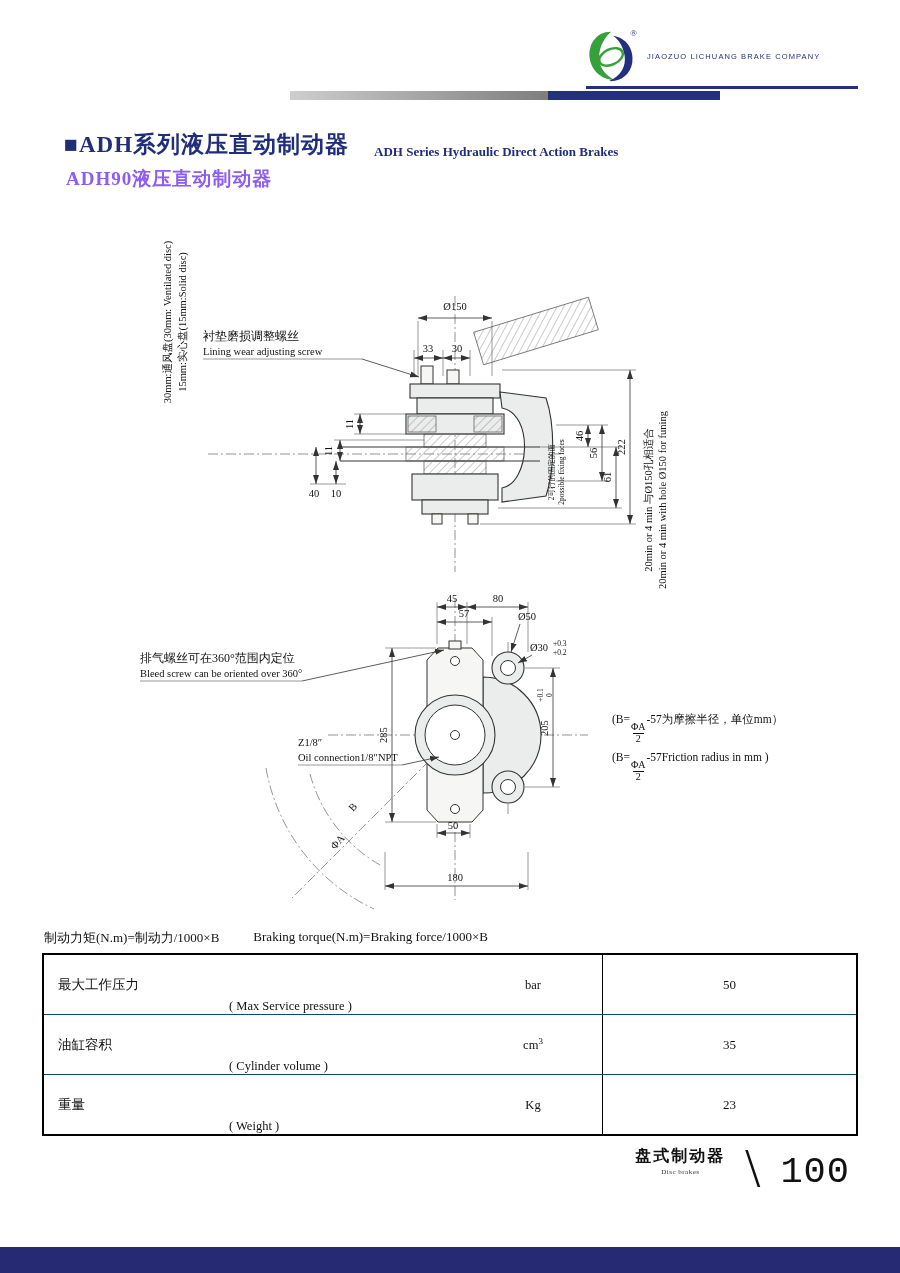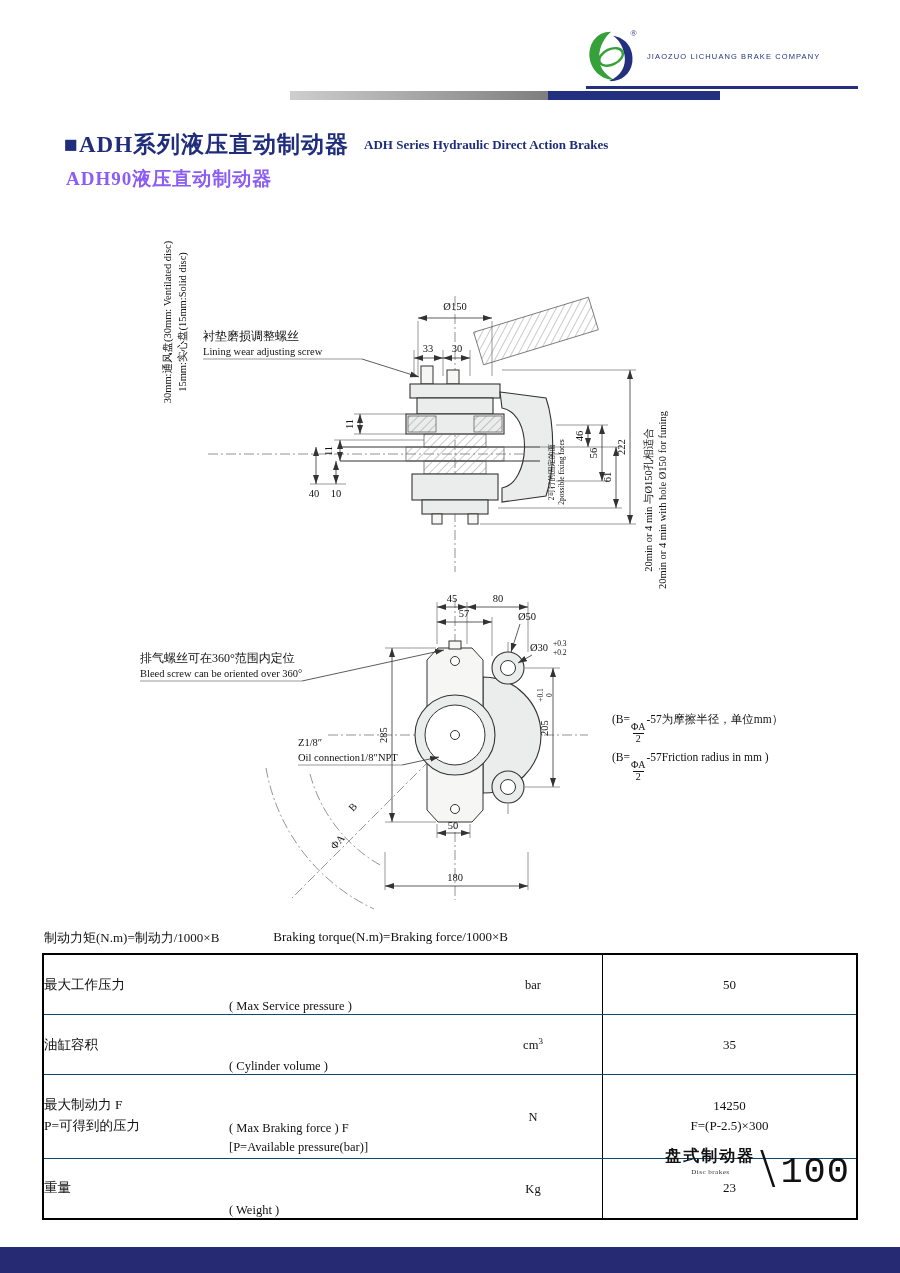--- a/index.html
+++ b/index.html
@@ -9,21 +9,21 @@
   
   .logo-block{position:absolute;top:26px;right:42px;width:276px;display:flex;align-items:center;gap:7px;}
   .company-cn{font-family:"Liberation Sans",sans-serif;font-weight:bold;font-size:17px;color:#23307f;white-space:nowrap;letter-spacing:0.5px;}
   .company-en{font-family:"Liberation Sans",sans-serif;font-size:7.5px;color:#23307f;letter-spacing:1.1px;margin-top:2px;white-space:nowrap;}
   .header-rule{position:absolute;top:86px;right:42px;width:272px;height:2.5px;background:#23307f;}
   .grad{position:absolute;left:290px;top:91px;width:430px;height:9px;display:flex;}
   .grad .g1{flex:0 0 60%;background:linear-gradient(to right,#cecece,#7e7e7e);}
   .grad .g2{flex:1;background:#23307f;}
 
   
-  .title-row{position:absolute;left:64px;top:129px;display:flex;align-items:center;gap:15px;color:#1f2d7b;white-space:nowrap;}
+  .title-row{position:absolute;left:64px;top:129px;display:flex;align-items:flex-end;gap:25px;color:#1f2d7b;white-space:nowrap;}
   .title-cn{font-size:23px;font-weight:bold;letter-spacing:1px;}
   .title-en{font-size:13px;font-weight:bold;}
   .model-title{position:absolute;left:66px;top:166px;font-size:19px;font-weight:bold;color:#8b5cf6;letter-spacing:1px;}
 
   
   .drawing{position:absolute;left:40px;top:200px;width:820px;height:728px;}
   .ln{stroke:#333;stroke-width:1;fill:none;}
   .thin{stroke:#555;stroke-width:0.6;fill:none;}
   .dim{stroke:#333;stroke-width:0.8;fill:none;}
   .cl{stroke:#666;stroke-width:0.7;stroke-dasharray:10 3 2 3;fill:none;}
@@ -32,37 +32,37 @@
   .hat{fill:url(#hatch);stroke:#555;stroke-width:0.7;}
   .hole{fill:#fff;stroke:#333;stroke-width:1;}
   text.d{font-family:"Liberation Serif",serif;font-size:10.5px;fill:#111;}
   text.lab{font-size:12px;}
   text.ds{font-size:7.5px;}
   .bnote{position:absolute;font-size:11.5px;white-space:nowrap;color:#111;}
   .frac{display:inline-flex;flex-direction:column;align-items:center;vertical-align:-7px;line-height:1.05;font-size:10px;margin:0 1px;}
   .frac .den{border-top:1px solid #111;padding:0 3px;}
 
   
-  .formula{position:absolute;left:44px;top:929px;font-size:13px;display:flex;gap:54px;white-space:nowrap;}
+  .formula{position:absolute;left:44px;top:929px;font-size:13px;display:flex;gap:34px;white-space:nowrap;}
 
   
   .spec-table{position:absolute;left:42px;top:953px;width:816px;border:2px solid #000;box-sizing:border-box;}
   .t-row{display:grid;grid-template-columns:185px 235px 138px 1fr;align-items:center;min-height:40px;border-top:1px solid #0c4a6e;}
   .t-row.first{border-top:none;}
   .t-row.tall{min-height:56px;}
   .t-row.short{min-height:36px;}
-  .c-cn{padding-left:0;font-size:13.5px;}
+  .c-cn{padding-left:14px;font-size:13.5px;}
   .c-en{font-size:12.5px;margin-top:44px;}
   .c-unit{text-align:center;font-size:12.5px;}
   .c-unit sup{font-size:9px;}
   .c-val{text-align:center;font-size:13px;border-left:1px solid #000;align-self:stretch;display:flex;flex-direction:column;justify-content:center;}
   .two-line span{display:block;line-height:1.55;}
 
   
-  .footer{position:absolute;top:1146px;right:50px;display:flex;align-items:flex-end;gap:4px;}
+  .footer{position:absolute;top:1146px;right:50px;display:flex;align-items:flex-end;gap:19px;}
   .f-labels{text-align:center;margin-bottom:12px;}
   .f-cn{font-size:16px;font-weight:bold;letter-spacing:2px;}
   .f-en{font-size:7px;color:#333;margin-top:1px;letter-spacing:0.5px;}
   .f-slash{font-size:54px;font-weight:200;line-height:0.75;margin:0 1px;}
   .f-page{font-size:37px;line-height:0.85;letter-spacing:1px;font-family:Liberation Mono, monospace;}
   .bottom-bar{position:absolute;left:0;bottom:0;width:100%;height:26px;background:#252a72;}
 </style>
 </head>
 <body>
 
@@ -292,35 +292,20 @@
         </div>
     </div>
     <div class="t-row">
       <div class="c-cn">油缸容积</div>
       <div class="c-en">( Cylinder volume )</div>
       <div class="c-unit"><span>cm</span><sup>3</sup></div>
       <div class="c-val">
           <span>35</span>
         </div>
     </div>
-    <div class="t-row tall">
-      <div class="c-cn two-line">
-          <span>最大制动力  F</span>
-          <span>P=可得到的压力</span>
-        </div>
-      <div class="c-en two-line">
-          <span>( Max Braking force ) F</span>
-          <span>[P=Available pressure(bar)]</span>
-        </div>
-      <div class="c-unit"><span>N</span><sup></sup></div>
-      <div class="c-val two-line">
-          <span>14250</span>
-          <span>F=(P-2.5)×300</span>
-        </div>
-    </div>
     <div class="t-row short">
       <div class="c-cn">重量</div>
       <div class="c-en">( Weight )</div>
       <div class="c-unit"><span>Kg</span><sup></sup></div>
       <div class="c-val">
           <span>23</span>
         </div>
     </div>
   </div>
 

